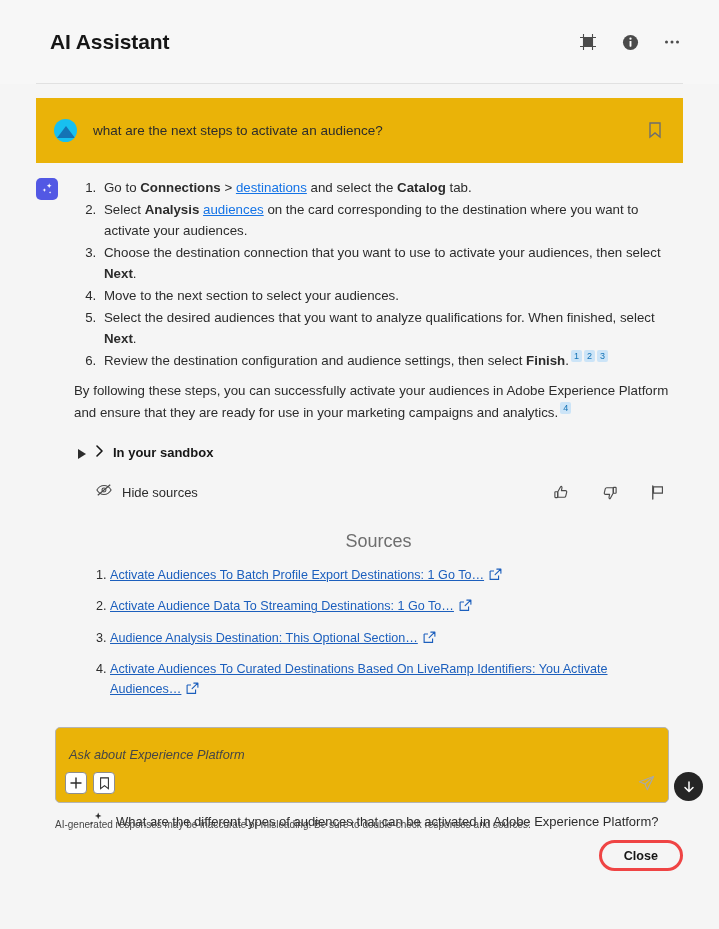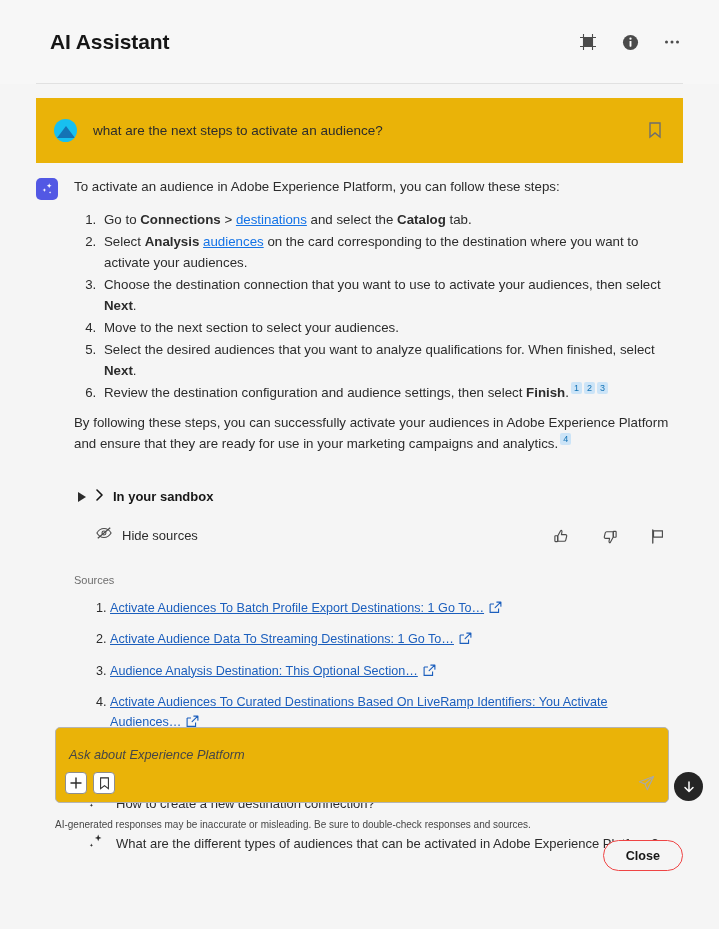--- a/index.html
+++ b/index.html
@@ -68,36 +68,36 @@
 
   .cite {
     display:inline-block; background:#cce4f7; color:#1473b5;
     font-size:9px; line-height:12px; height:12px; min-width:10px;
     padding:0 3px; border-radius:2px; text-align:center;
     vertical-align:6px; margin-left:2px; cursor:pointer;
   }
 
   
   .sandbox-row {
-    display:flex; align-items:center; gap:9px; margin:32px 0 0 4px; cursor:pointer;
+    display:flex; align-items:center; gap:9px; margin:20px 0 0 4px; cursor:pointer;
   }
   .tri { width:0;height:0;border-left:8px solid #2c2c2c;border-top:5px solid transparent;border-bottom:5px solid transparent; }
   .sandbox-label { font-size:13px; font-weight:bold; color:#161616; }
 
   
   .tools-row {
     display:flex; align-items:center; margin:19px 0 0 0;
   }
   .hide-sources { display:flex; align-items:center; gap:10px; margin-left:22px; cursor:pointer; }
   .hide-sources span { font-size:13px; color:#2c2c2c; }
   .feedback { margin-left:auto; display:flex; align-items:center; gap:28px; padding-right:16px; }
   .fb-btn { width:20px;height:20px;display:flex;align-items:center;justify-content:center;cursor:pointer; }
 
   
-  .sec-label { font-size:11px; color:#6e6e6e; margin:25px 0 8px 0; }
+  .sec-label { font-size:18px; color:#6e6e6e; margin:25px 0 8px 0;text-align:center; }
   ol.sources { margin:10px; padding-left:26px; }
   ol.sources li { margin-bottom:10px; font-size:12.6px; color:#2c2c2c; }
   ol.sources li a { color:#1c5fbd; text-decoration:underline; cursor:pointer; }
   .ext { display:inline-block; margin-left:5px; vertical-align:-2px; cursor:pointer; }
 
   
   .sugg { display:flex; align-items:center; gap:12px; margin:0 0 0 14px; padding:9px 0; cursor:pointer; }
   .sugg span { font-size:13px; color:#2c2c2c; }
 
   
@@ -123,21 +123,21 @@
   }
   .scroll-down {
     position:absolute; left:674px; top:772px; width:29px;height:29px;border-radius:50%;
     background:#252525; display:flex;align-items:center;justify-content:center;cursor:pointer;
   }
 
   
   .footer { position:absolute; left:0; bottom:0; width:719px; height:58px; }
   .close-btn {
     position:absolute; right:36px; top:-31px; height:31px; padding:0 22px;
-    border:1px solid #ef4444; border-radius:16px; background:#f5f5f5;
+    border:3px solid #ef4444; border-radius:16px; background:#f5f5f5;
     font-size:12.6px; font-weight:bold; color:#161616; cursor:pointer;
     display:flex; align-items:center; justify-content:center;
     font-family:"Liberation Sans", sans-serif;
   }
 </style>
 </head>
 <body>
 
 <div class="header">
   <div class="header-inner">
@@ -183,21 +183,20 @@
   <div class="assistant">
     <div class="assistant-row">
       <div class="bot-avatar">
         <svg width="14" height="14" viewBox="0 0 16 16">
           <path d="M10.5 1.5l.75 2 2 .75-2 .75-.75 2-.75-2-2-.75 2-.75z" fill="#fff"></path>
           <path d="M5 7l.6 1.6L7.2 9.2 5.6 9.8 5 11.4 4.4 9.8 2.8 9.2 4.4 8.6z" fill="#fff"></path>
           <path d="M11.5 10.5l.4 1 1 .4-1 .4-.4 1-.4-1-1-.4 1-.4z" fill="#fff"></path>
         </svg>
       </div>
       <div class="bot-body">
-        <p>To activate an audience in Adobe Experience Platform, you can follow these steps:</p>
         <ol class="steps">
             <li>Go to <b>Connections</b> &gt; <a class="inline-link">destinations</a> and select the <b>Catalog</b> tab.</li>
             <li>Select <b>Analysis</b> <a class="inline-link">audiences</a> on the card corresponding to the destination where you want to activate your audiences.</li>
             <li>Choose the destination connection that you want to use to activate your audiences, then select <b>Next</b>.</li>
             <li>Move to the next section to select your audiences.</li>
             <li>Select the desired audiences that you want to analyze qualifications for. When finished, select <b>Next</b>.</li>
             <li>Review the destination configuration and audience settings, then select <b>Finish</b>.<span class="cite">1</span><span class="cite">2</span><span class="cite">3</span></li>
           </ol>
         <p>By following these steps, you can successfully activate your audiences in Adobe Experience Platform and ensure that they are ready for use in your marketing campaigns and analytics.<span class="cite">4</span></p>
 

